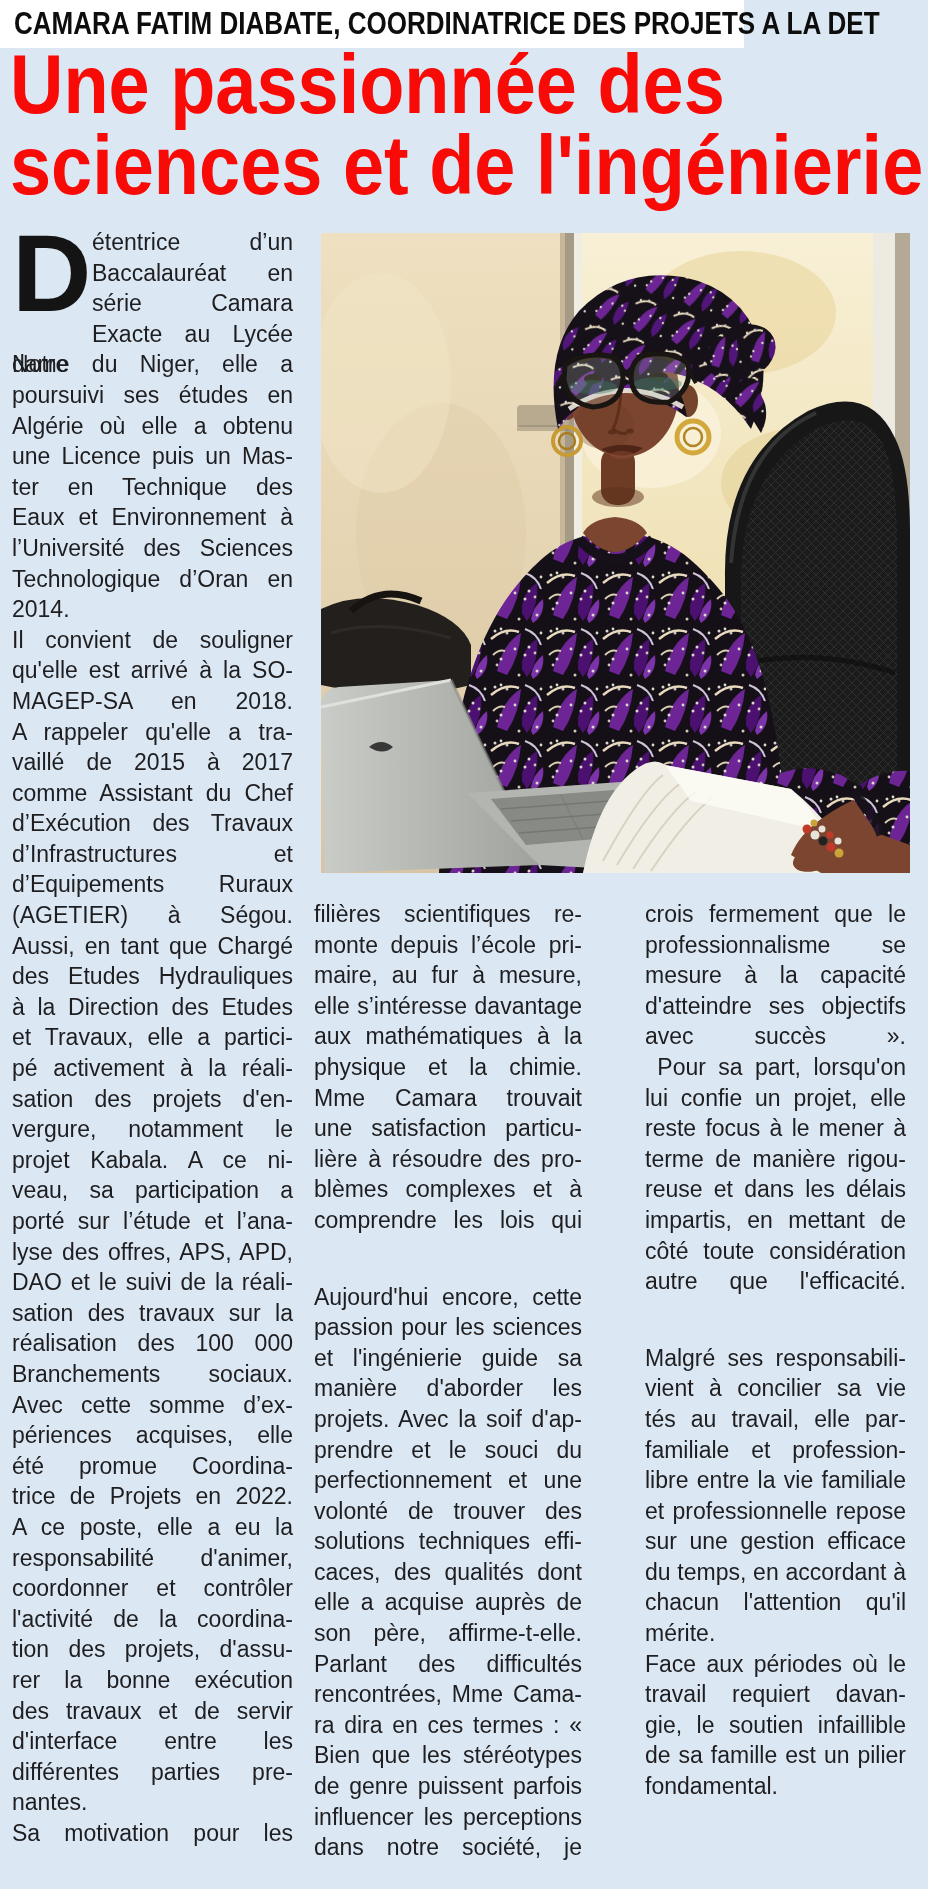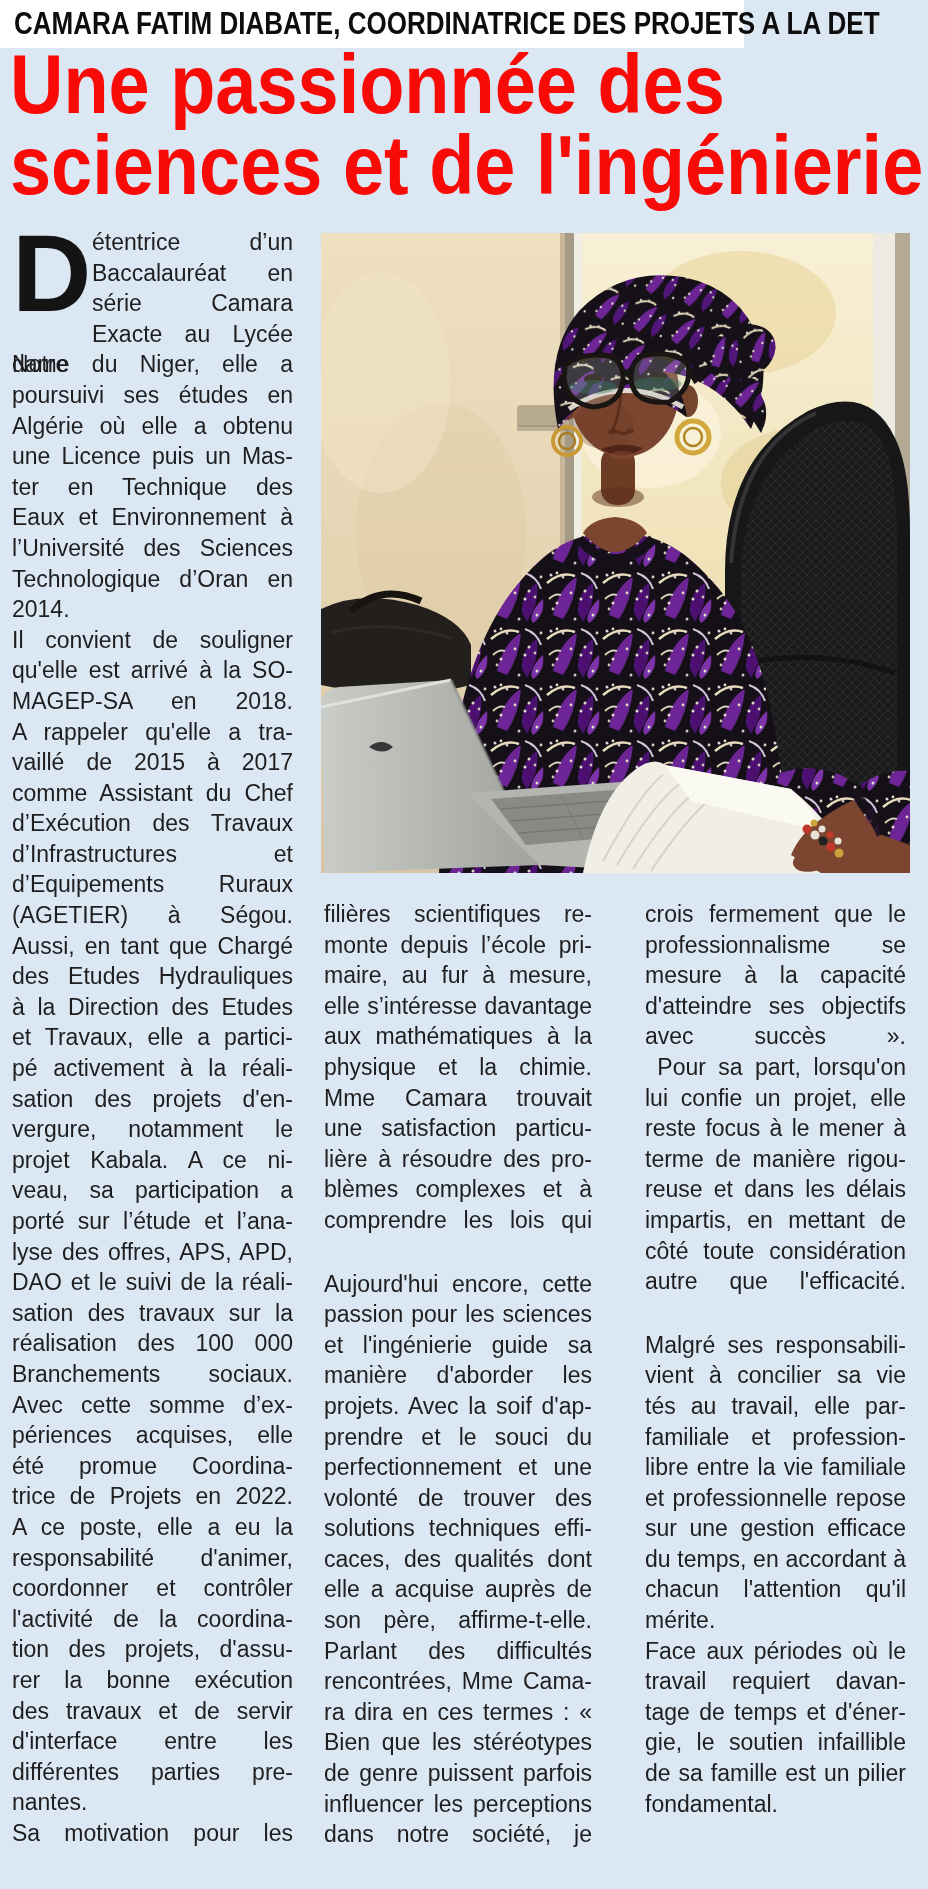--- a/index.html
+++ b/index.html
@@ -15,24 +15,24 @@
   .headline{position:absolute;left:10px;top:44px;}
   .hl{display:block;font-weight:700;font-size:84px;line-height:81px;color:#f80b07;
       white-space:nowrap;transform:scaleX(.88);transform-origin:left top;}
   
   .photo{position:absolute;left:321px;top:233px;width:589px;height:640px;margin:0;
          overflow:hidden;background:#e7d8b6;}
   .photo svg{display:block;}
   
   .col{position:absolute;font-size:23px;color:#1e1e20;}
   .col1{left:12px;top:227px;width:281px;}
-  .col2{left:324px;top:899px;width:268px;}
+  .col2{left:314px;top:899px;width:268px;}
   .col3{left:645px;top:899px;width:261px;}
   .para{margin:0;}
-  .pgap{margin-top:33px;}
+  .pgap{margin-top:46px;}
   .ln{height:30.6px;line-height:30.6px;text-align:justify;overflow:visible;}
   .ln.j{text-align-last:justify;}
   .ln.e{text-align-last:left;}
   .dropcap{float:left;font-size:110px;line-height:88px;height:90px;width:72px;
            margin:2px 8px 0 0;font-weight:700;color:#141414;}
 </style>
 </head>
 <body>
 
 <div class="page">
@@ -339,20 +339,19 @@
         <div class="ln j">tés au travail, elle par-</div>
         <div class="ln j">familiale et profession-</div>
         <div class="ln j">libre entre la vie familiale</div>
         <div class="ln j">et professionnelle repose</div>
         <div class="ln j">sur une gestion efficace</div>
         <div class="ln j">du temps, en accordant à</div>
         <div class="ln j">chacun l'attention qu'il</div>
         <div class="ln e">mérite.</div>
         <div class="ln j">Face aux périodes où le</div>
         <div class="ln j">travail requiert davan-</div>
-        <div class="ln j">tage de temps et d'éner-</div>
         <div class="ln j">gie, le soutien infaillible</div>
         <div class="ln j">de sa famille est un pilier</div>
         <div class="ln e">fondamental.</div>
       </div>
     </div>
 
 </div>
 
 </body></html>

